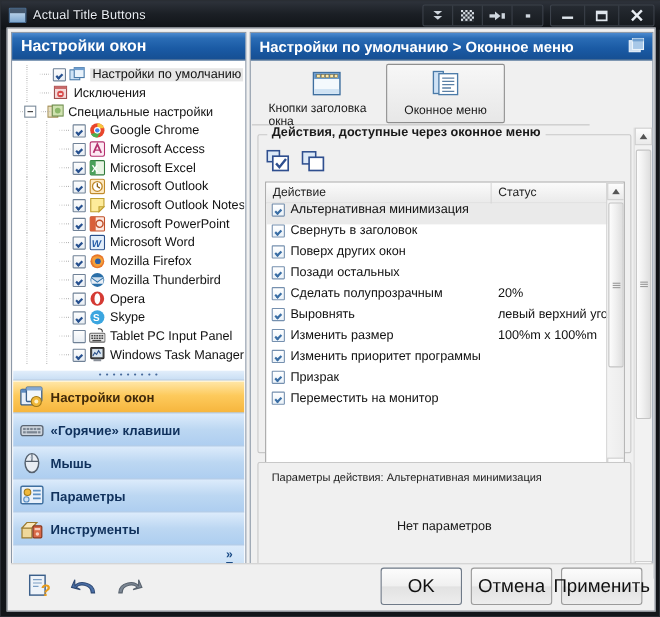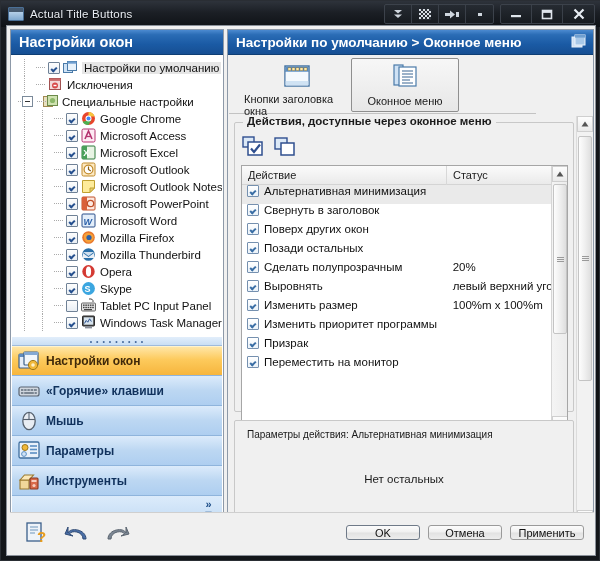--- a/index.html
+++ b/index.html
@@ -284,21 +284,21 @@
   #footer {
     position: absolute; left: 3px; bottom: 3px; width: 584px; height: 40px;
     background: #f0f0f0; border-top: 1px solid #cfcfcf;
     display: flex; align-items: center;
   }
   #footer-left { display: flex; align-items: center; padding-left: 14px; gap: 14px; }
   .ficon { width: 26px; height: 24px; }
   .ficon svg { display:block; }
   #footer-right { position: absolute; right: 10px; display: flex; gap: 8px; }
   .dlgbtn {
-    width: 74px; height: 15px; font-size: 11px; color: #111;
+    width: 74px; height: 34px; font-size: 17px; color: #111;
     background: linear-gradient(180deg,#fcfcfc 0%, #f0f0f0 48%, #e2e2e2 52%, #ededed 100%);
     border: 1px solid #9a9a9a; border-radius: 3px;
     display: flex; align-items: center; justify-content: center;
   }
   .dlgbtn.primary { border-color: #6f7a88; }
 </style>
 </head>
 <body>
 
 <div id="window">
@@ -862,21 +862,21 @@
               <svg width="8" height="6" viewBox="0 0 8 6">
                   <polygon points="4,5.5 0.5,0.5 7.5,0.5" fill="#555"></polygon>
                 </svg>
             </div>
           </div>
         </div>
       </div>
 
       <div class="groupbox" id="params-gb">
         <div class="gb-title normal">Параметры действия: Альтернативная минимизация</div>
-        <div id="params-empty">Нет остальных</div>
+        <div id="params-empty">Нет параметров</div>
       </div>
 
       <div id="content-scroll">
         <div class="vsb-btn top">
           <svg width="8" height="6" viewBox="0 0 8 6">
               <polygon points="4,0.5 7.5,5.5 0.5,5.5" fill="#555"></polygon>
             </svg>
         </div>
         <div class="vsb-thumb" style="top:20px;height:245px;">
           <span class="grip-lines">

